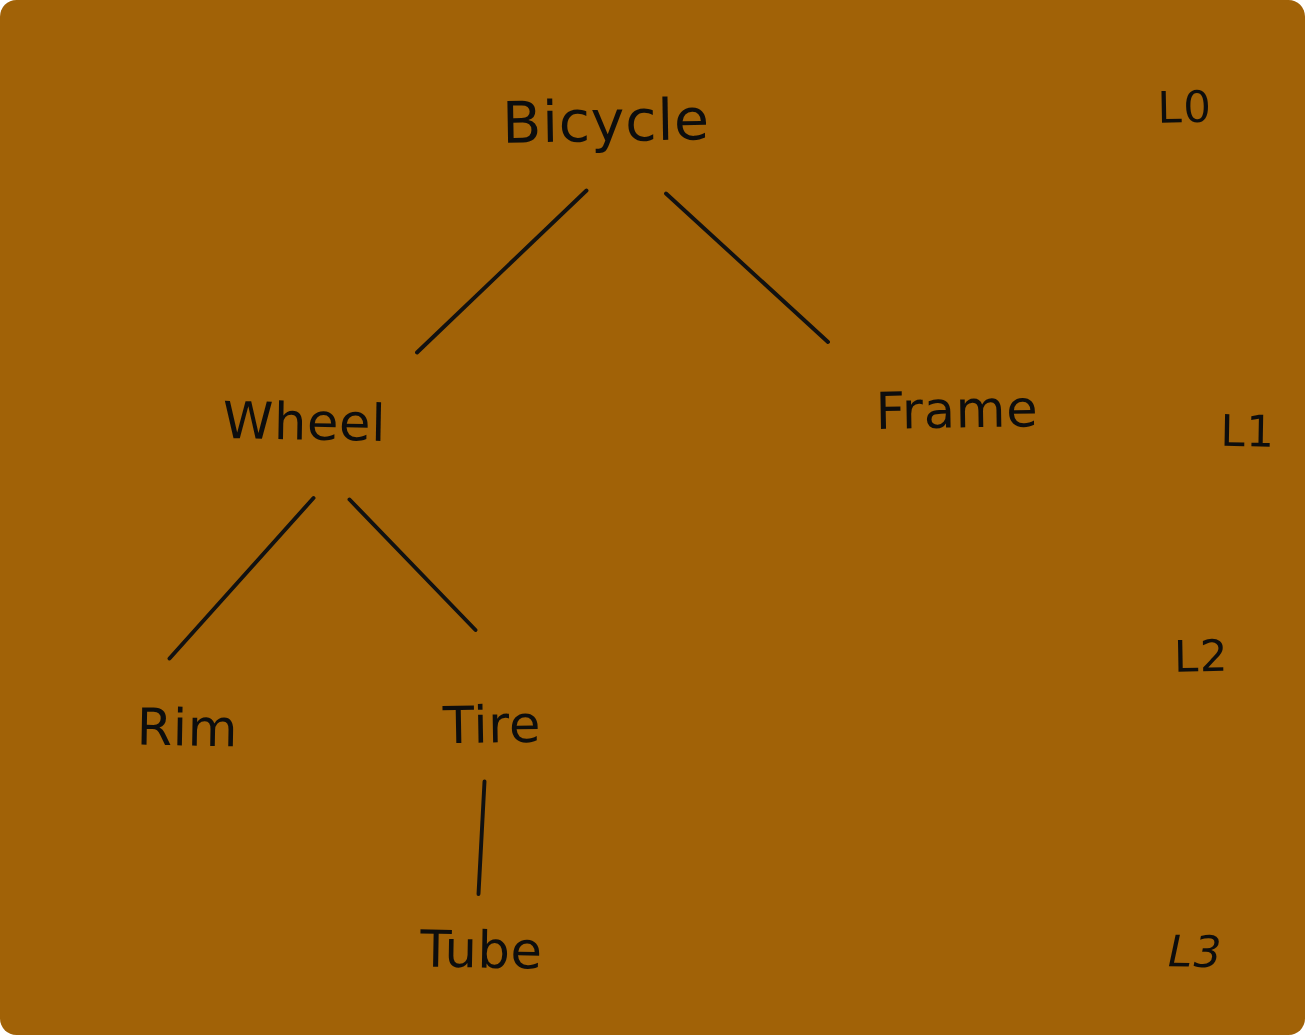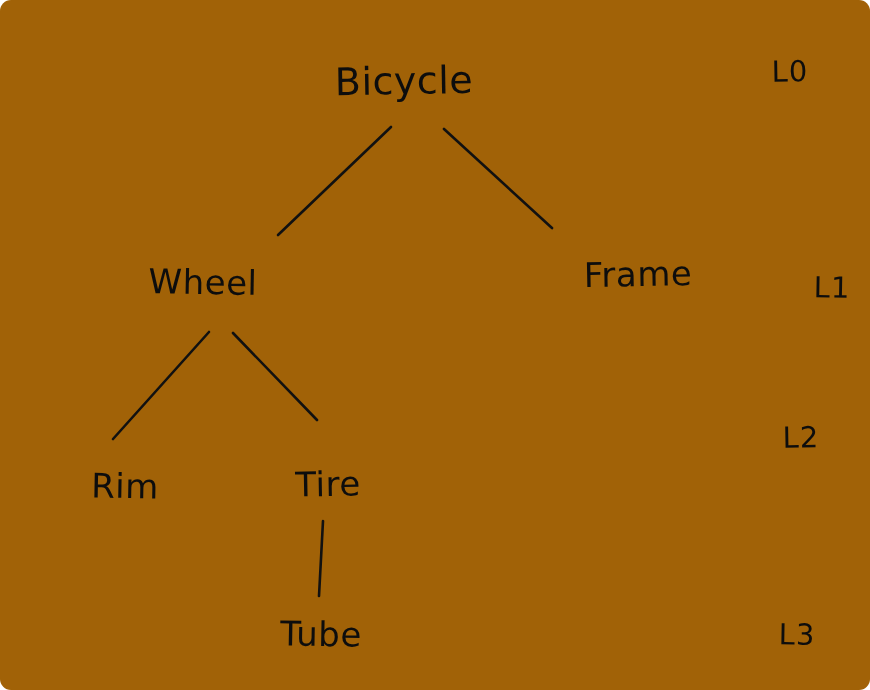--- a/index.html
+++ b/index.html
@@ -78,15 +78,15 @@
   <div class="node tilt-a" style="left:328px; top:484px;">Tire</div>
 
   <div class="node tilt-b" style="left:321px; top:634px;">Tube</div>
 
   <div class="level-label tilt-a" style="left:790px; top:72px;">L0</div>
 
   <div class="level-label tilt-b" style="left:792px; top:288px;margin-left:40px;">L1</div>
 
   <div class="level-label tilt-a" style="left:801px; top:438px;">L2</div>
 
-  <div class="level-label tilt-b" style="left:797px; top:635px;">L3</div>
+  <div class="level-label tilt-b" style="left:797px; top:635px;font-style:italic;">L3</div>
 
 </div>
 
 </body></html>

